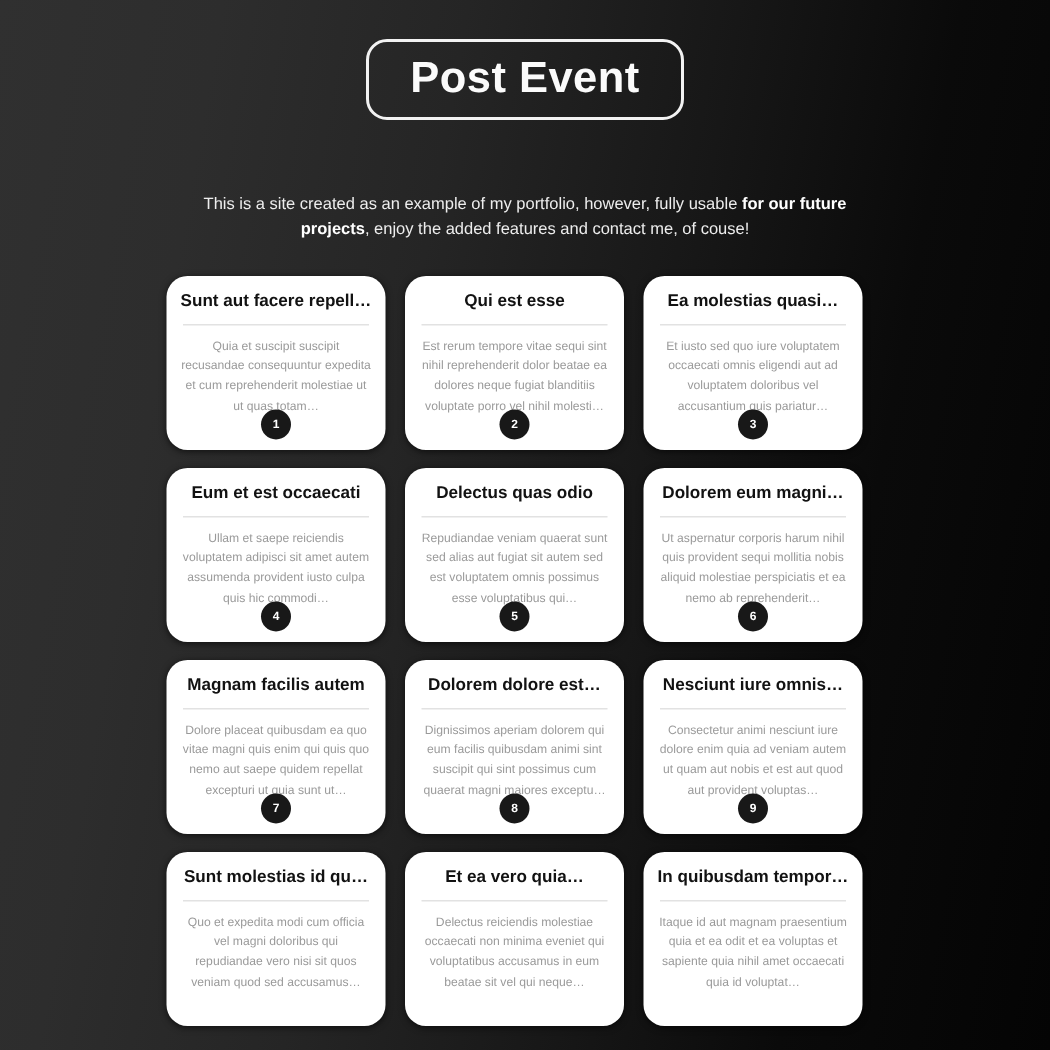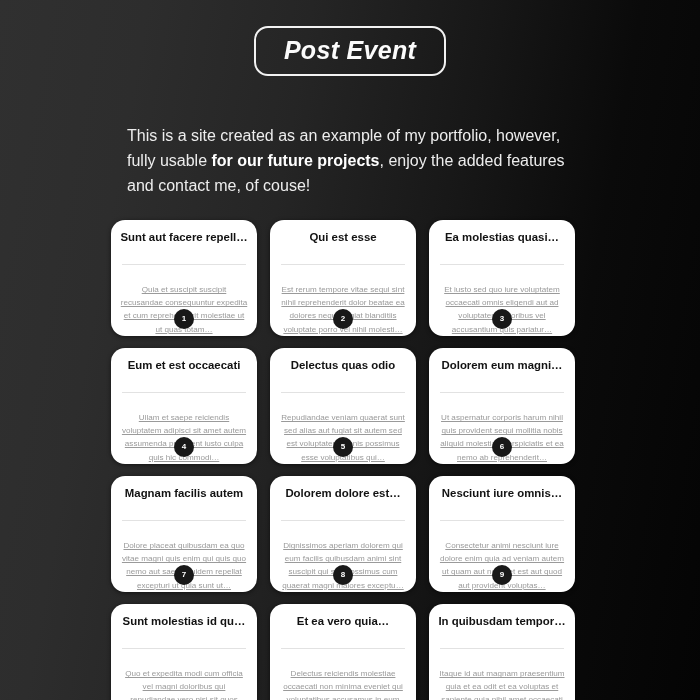--- a/index.html
+++ b/index.html
@@ -34,33 +34,33 @@
 
   
   .title-wrap {
     border: 2px solid #f2f2f2;
     border-radius: 14px;
     padding: 9px 28px 11px;
     display: inline-block;
     margin-bottom: 10px;
   }
   .title-text {
-    font-size: 25px;
+    font-size: 29px;
     font-weight: bold;
     letter-spacing: 0.3px;
     color: #fbfbfb;
     line-height: 1.05;
     white-space: nowrap;
-    font-style: italic;
   }
 
   
   .desc {
     width: 446px;
-    font-size: 16px;
+    text-align: center;
+    font-size: 11px;
     line-height: 1.55;
     color: #ededed;
     margin-top: 38px;
   }
   .desc b { font-weight: bold; color: #ffffff; }
 
   
   .search-wrap {
     margin-top: 30px;
     width: 470px;
@@ -93,21 +93,20 @@
     background: #ffffff;
     border-radius: 14px;
     height: 116px;
     padding: 11px 10px 0;
     position: relative;
     display: flex;
     flex-direction: column;
     align-items: center;
     overflow: hidden;
     box-shadow: 0 1px 4px rgba(0,0,0,0.55);
-    justify-content: space-between;
   }
 
   .card-title {
     font-size: 11.4px;
     font-weight: bold;
     color: #121212;
     text-align: center;
     width: 128px;
     white-space: nowrap;
     overflow: hidden;
@@ -123,21 +122,20 @@
   }
 
   .card-body {
     font-size: 8.1px;
     line-height: 1.62;
     color: #9a9a9a;
     text-align: center;
     width: 128px;
     max-height: 54px;
     overflow: hidden;
-    text-decoration: underline;
   }
 
   .card-badge {
     position: absolute;
     bottom: 7px;
     left: 50%;
     transform: translateX(-50%);
     width: 20px;
     height: 20px;
     border-radius: 50%;

